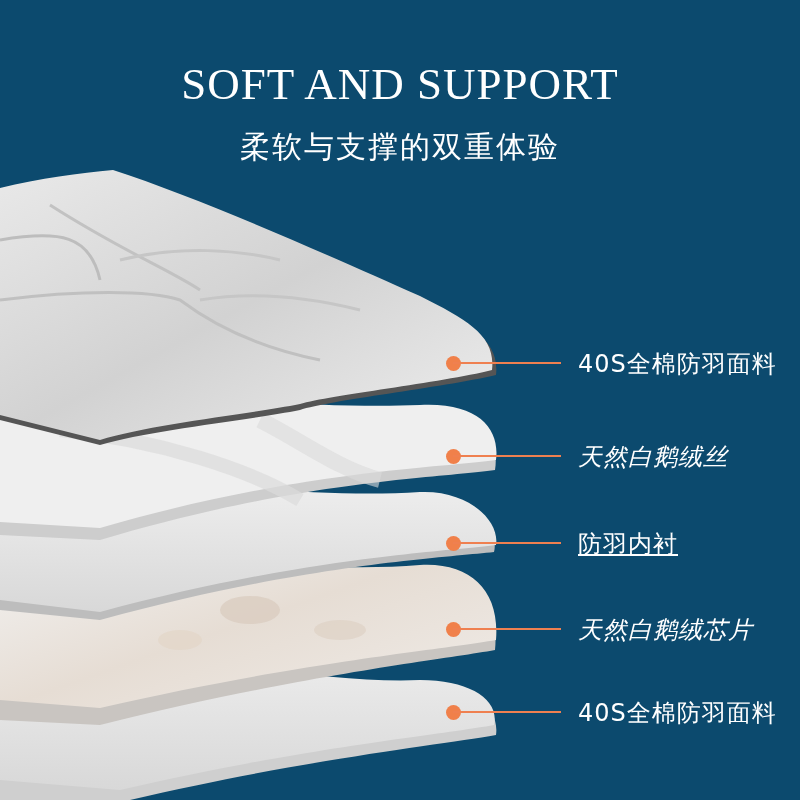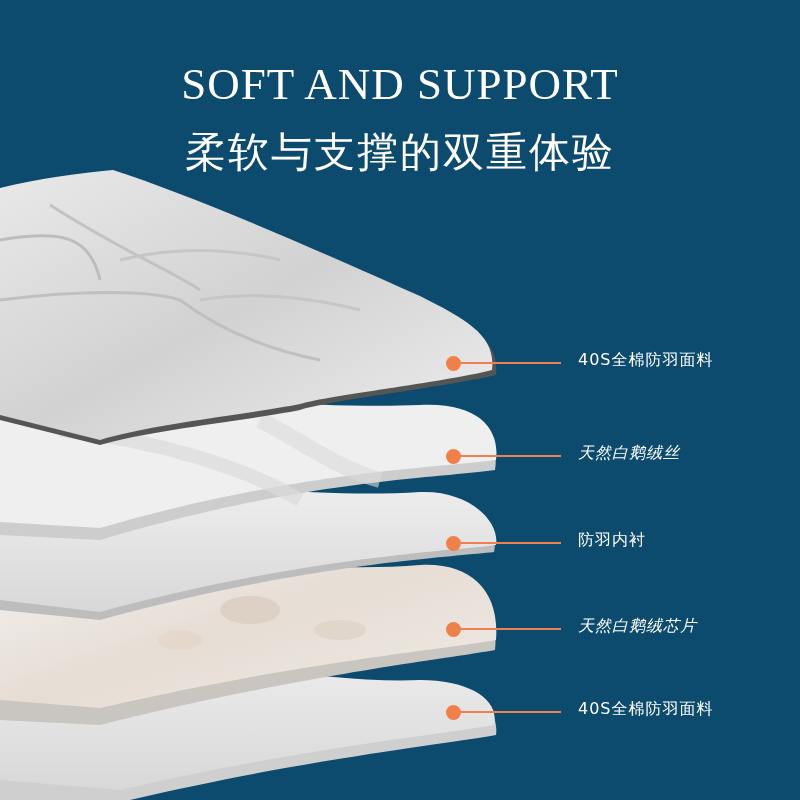--- a/index.html
+++ b/index.html
@@ -1,20 +1,20 @@
 <!DOCTYPE html>
 <html><head>
 <meta charset="utf-8">
 <style>
   html,body{margin:0;padding:0;background:#000;}
   .stage{position:relative;width:800px;height:800px;overflow:hidden;background:#0c4a6e;font-family:"DejaVu Sans",sans-serif;padding-left:14px;}
   .title{position:absolute;left:0;top:62px;width:800px;text-align:center;color:#fff;font-family:"Liberation Serif","DejaVu Serif",serif;font-size:45px;letter-spacing:1px;line-height:1;}
-  .subtitle{position:absolute;left:0;top:132px;width:800px;text-align:center;color:#fff;font-size:41px;letter-spacing:2px;line-height:1;}
+  .subtitle{position:absolute;left:0;top:132px;width:800px;text-align:center;color:#fff;font-size:30px;letter-spacing:2px;line-height:1;}
   svg.art{position:absolute;left:0;top:0;}
-  .label{position:absolute;left:578px;color:#fff;font-size:16px;letter-spacing:1px;line-height:1;white-space:nowrap;}
+  .label{position:absolute;left:578px;color:#fff;font-size:24px;letter-spacing:1px;line-height:1;white-space:nowrap;}
   .callout-dot{position:absolute;width:15px;height:15px;border-radius:50%;background:#f0804a;}
   .callout-line{position:absolute;height:2px;background:#ef8050;}
 </style>
 </head>
 <body>
 
 <div class="stage">
 
   <svg class="art" width="800" height="800" viewBox="0 0 800 800">
     <defs>
@@ -81,21 +81,21 @@
 
   <div>
     <div class="callout-dot" style="left:446px;top:449px;"></div>
     <div class="callout-line" style="left:453px;top:455px;width:108px;"></div>
     <div class="label" style="top:445px;font-style:italic;">天然白鹅绒丝</div>
   </div>
 
   <div>
     <div class="callout-dot" style="left:446px;top:536px;"></div>
     <div class="callout-line" style="left:453px;top:542px;width:108px;"></div>
-    <div class="label" style="top:532px;">防羽内衬</div>
+    <div class="label" style="top:532px;text-decoration:underline;">防羽内衬</div>
   </div>
 
   <div>
     <div class="callout-dot" style="left:446px;top:622px;"></div>
     <div class="callout-line" style="left:453px;top:628px;width:108px;"></div>
     <div class="label" style="top:618px;font-style:italic;">天然白鹅绒芯片</div>
   </div>
 
   <div>
     <div class="callout-dot" style="left:446px;top:705px;"></div>

